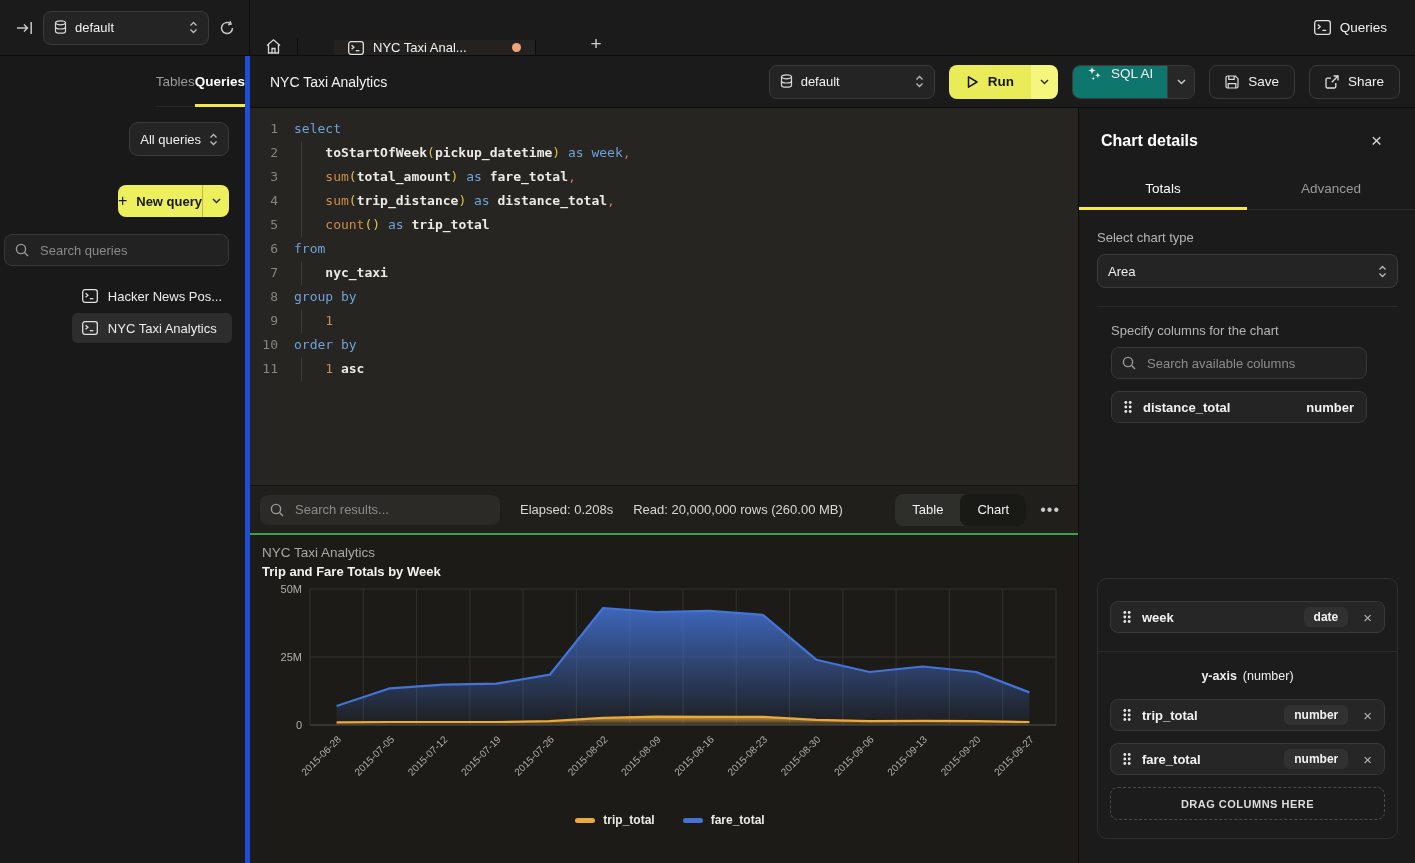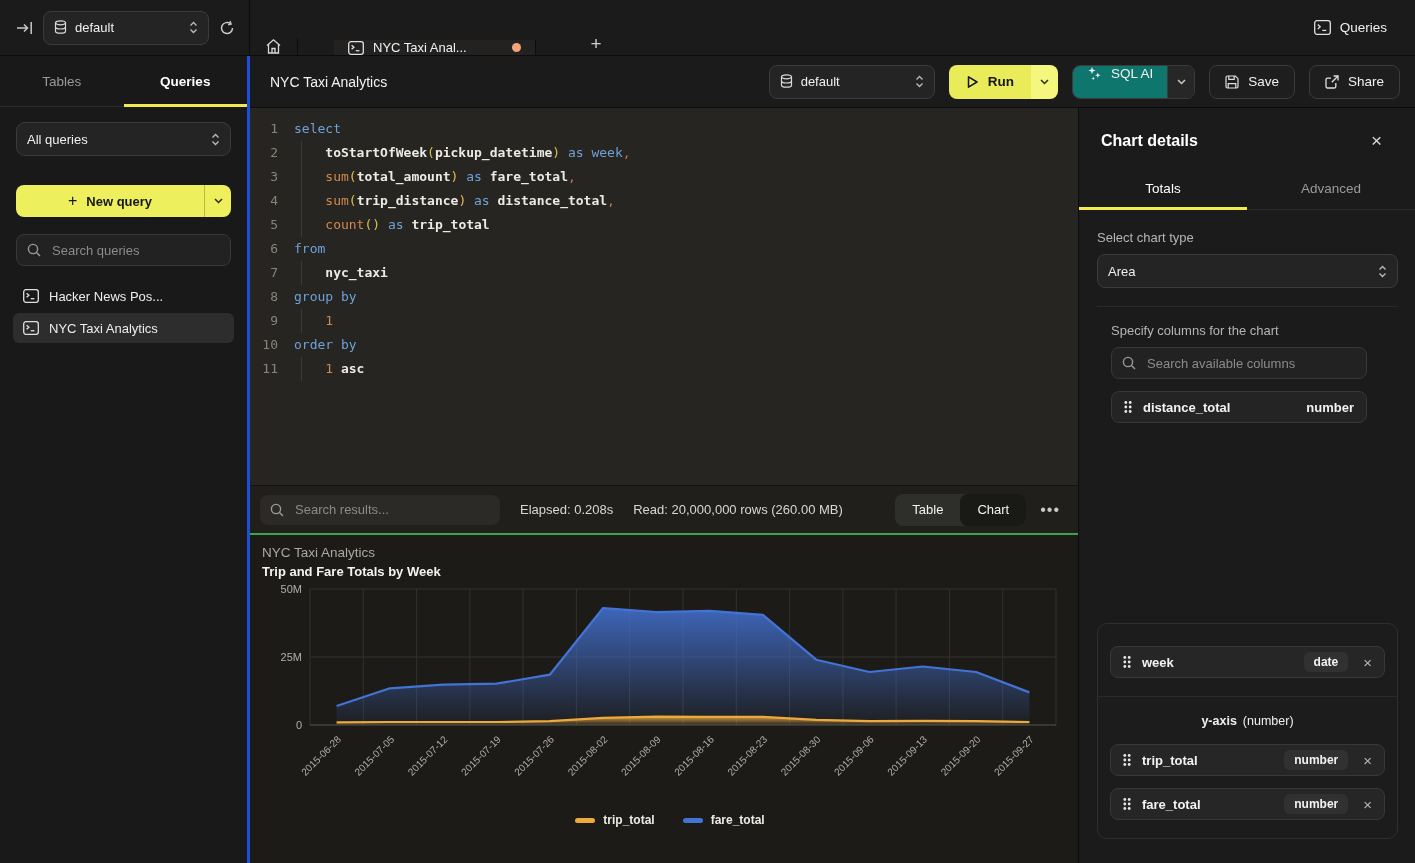--- a/index.html
+++ b/index.html
@@ -25,21 +25,21 @@
   .editor-tab .tab-label { flex:1; color:#f2f2f2; white-space:nowrap; overflow:hidden; }
   .tab-dot { width:9px; height:9px; border-radius:50%; background:#f2a478; flex:none; }
   .plus-tab { width:48px; display:flex; align-items:center; justify-content:center; color:#cccccc; font-size:19px; cursor:pointer; }
   .topbar-right { margin-left:auto; display:flex; align-items:center; gap:9px; padding-right:28px; cursor:pointer; }
   .topbar-right span { color:#f0f0f0; font-size:13.5px; }
 
   
   .app { display:flex; height:807px; }
 
   
-  .sidebar { width:250px; flex:none; background:#191919; border-right:3px solid #1d4ed8; display:flex; flex-direction:column; }
+  .sidebar { width:250px; flex:none; background:#191919; border-right:5px solid #1d4ed8; display:flex; flex-direction:column;align-items:flex-end; }
   .side-tabs { height:51px; display:flex; border-bottom:1px solid #2a2a2a; flex:none; }
   .side-tab { flex:1; display:flex; align-items:center; justify-content:center; color:#9a9a9a; position:relative; cursor:pointer; font-size:13.5px; }
   .side-tab.active { color:#ffffff; font-weight:bold; }
   .side-tab.active::after { content:""; position:absolute; left:0; right:0; bottom:-1px; height:3px; background:#f2e94d; }
   .sidebar-select { margin:15px 16px 0;border-radius:9px; }
   .new-query { margin:29px 16px 0; height:32px; background:#edef5c; border-radius:8px; display:flex; align-items:stretch; color:#161616; font-weight:bold; flex:none; cursor:pointer; }
   .nq-main { flex:1; display:flex; align-items:center; justify-content:center; gap:9px; }
   .nq-plus { font-weight:normal; font-size:16px; margin-top:-1px; }
   .nq-caret { width:27px; display:flex; align-items:center; justify-content:center; border-left:1px solid rgba(0,0,0,.22); }
   .search-box { height:32px; background:#222222; border:1px solid #383838; border-radius:8px; display:flex; align-items:center; gap:9px; padding:0 10px; color:#8b8b8b; }
@@ -574,20 +574,21 @@
                         <circle cx="6.2" cy="6" r="1.4"></circle>
                         <circle cx="1.8" cy="10.5" r="1.4"></circle>
                         <circle cx="6.2" cy="10.5" r="1.4"></circle>
                       </svg>
                     </span>
                     <span class="chip-name">fare_total</span>
                     <span class="badge">number</span>
                     <span class="chip-x">×</span>
                   </div>
                 </div>
+              <div class="drop-zone">DRAG COLUMNS HERE</div>
             </div>
           </div>
         </div>
       </aside>
 
     </div>
   </div>
 </div>
 
 </body></html>

